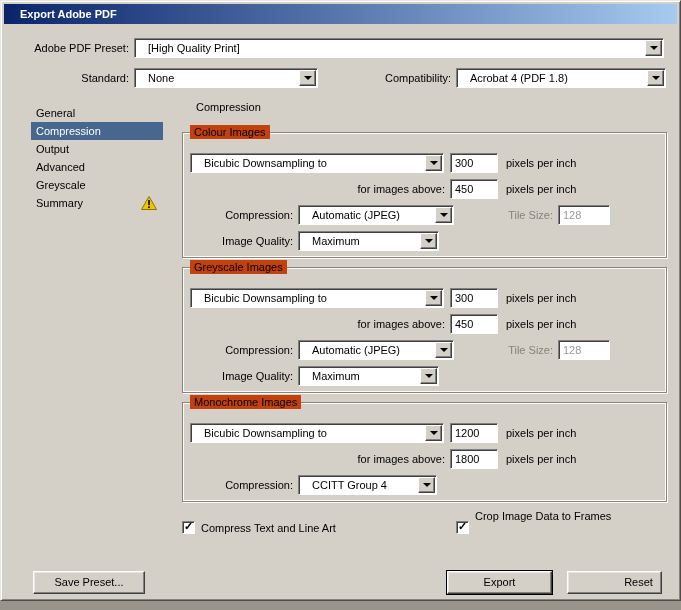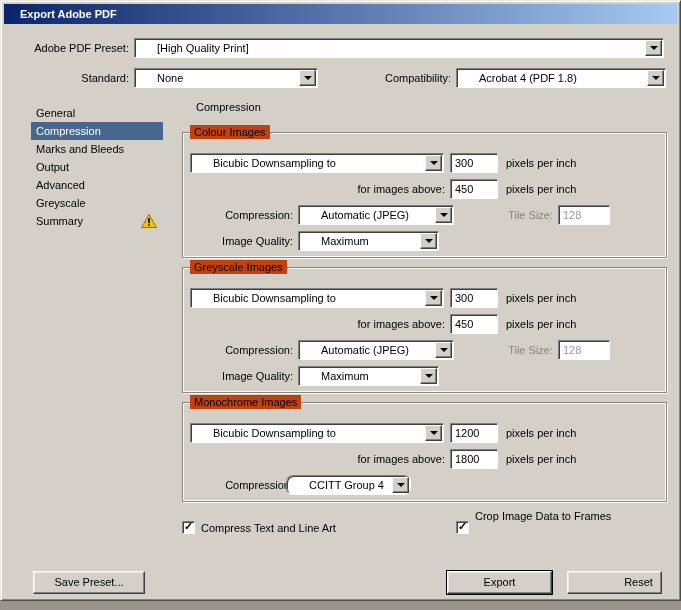--- a/index.html
+++ b/index.html
@@ -36,21 +36,21 @@
     box-shadow: inset 1px 1px 0 #404040;
   }
   .field {
     position:absolute; height:20px; width:48px;
     padding:0 4px; font-family:"Liberation Sans", sans-serif; font-size:11px; color:#000;
     outline:none;
   }
   .field.disabled { color:#9a9a9a; }
 
   .combo { position:absolute; height:20px; display:flex; align-items:center; }
-  .combo .value { flex:1; padding:0 2px 0 22px; white-space:nowrap; overflow:hidden; line-height:16px; }
+  .combo .value { flex:1; padding:0 2px 0 13px; white-space:nowrap; overflow:hidden; line-height:16px; }
   .combo .arrow-btn {
     flex:none; width:17px; height:16px; margin-right:1px;
     background:#d4d0c8;
     border:1px solid; border-color:#ffffff #404040 #404040 #ffffff;
     box-shadow: inset -1px -1px 0 #808080;
     display:flex; align-items:center; justify-content:center;
   }
   .combo .arrow {
     width:0; height:0;
     border-left:4px solid transparent; border-right:4px solid transparent;
@@ -127,21 +127,20 @@
   <div class="combo sunken" style="left:455px;top:67px;width:210px;">
     <span class="value">Acrobat 4 (PDF 1.8)</span>
     <span class="arrow-btn">
         <span class="arrow"></span>
       </span>
   </div>
 
   <div class="sidebar">
     <div class="side-item"><span>General</span></div>
     <div class="side-item selected"><span>Compression</span></div>
-    <div class="side-item"><span>Marks and Bleeds</span></div>
     <div class="side-item"><span>Output</span></div>
     <div class="side-item"><span>Advanced</span></div>
     <div class="side-item"><span>Greyscale</span></div>
     <div class="side-item">
       <span>Summary</span>
       <svg class="warning-badge" viewBox="0 0 16 14">
         <path d="M8 0.5 L15.5 13.5 L0.5 13.5 Z" fill="#f2c500" stroke="#8a7500" stroke-width="1"></path>
         <rect x="7.2" y="4" width="1.6" height="5.2" fill="#000"></rect>
         <rect x="7.2" y="10.4" width="1.6" height="1.7" fill="#000"></rect>
       </svg>
@@ -227,21 +226,21 @@
         </span>
     </div>
     <input class="field sunken" style="left: 267px; top: 20px;" value="1200">
     <div class="lbl" style="left:323px;top:20px;">pixels per inch</div>
 
     <div class="lbl right" style="left:152px;top:46px;width:110px;">for images above:</div>
     <input class="field sunken" style="left: 267px; top: 46px;" value="1800">
     <div class="lbl" style="left:323px;top:46px;">pixels per inch</div>
 
     <div class="lbl right" style="left:5px;top:72px;width:105px;">Compression:</div>
-    <div class="combo sunken" style="left:103px;top:72px;width:125px;border-radius:7px;">
+    <div class="combo sunken" style="left:115px;top:72px;width:139px;">
       <span class="value">CCITT Group 4</span>
       <span class="arrow-btn">
           <span class="arrow"></span>
         </span>
     </div>
   </div>
 
   <span class="checkbox checked" style="left:181px;top:520px;"></span>
   <div class="lbl" style="left:200px;top:517px;">Compress Text and Line Art</div>
   <span class="checkbox checked" style="left:455px;top:520px;"></span>

